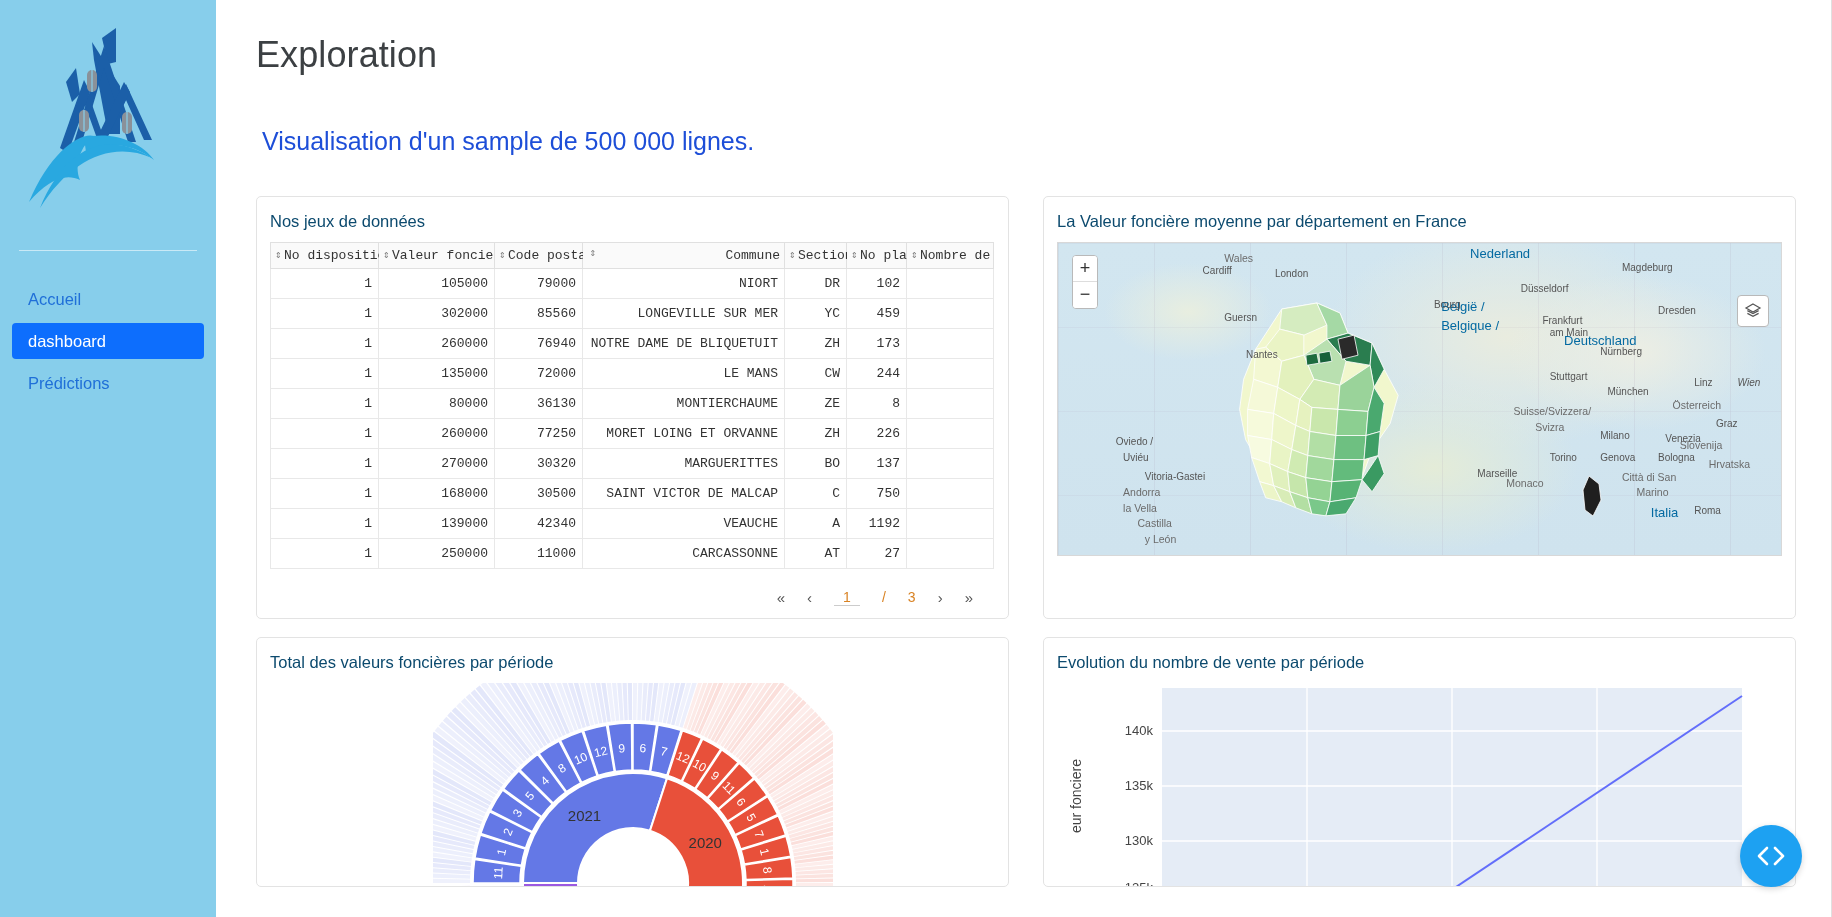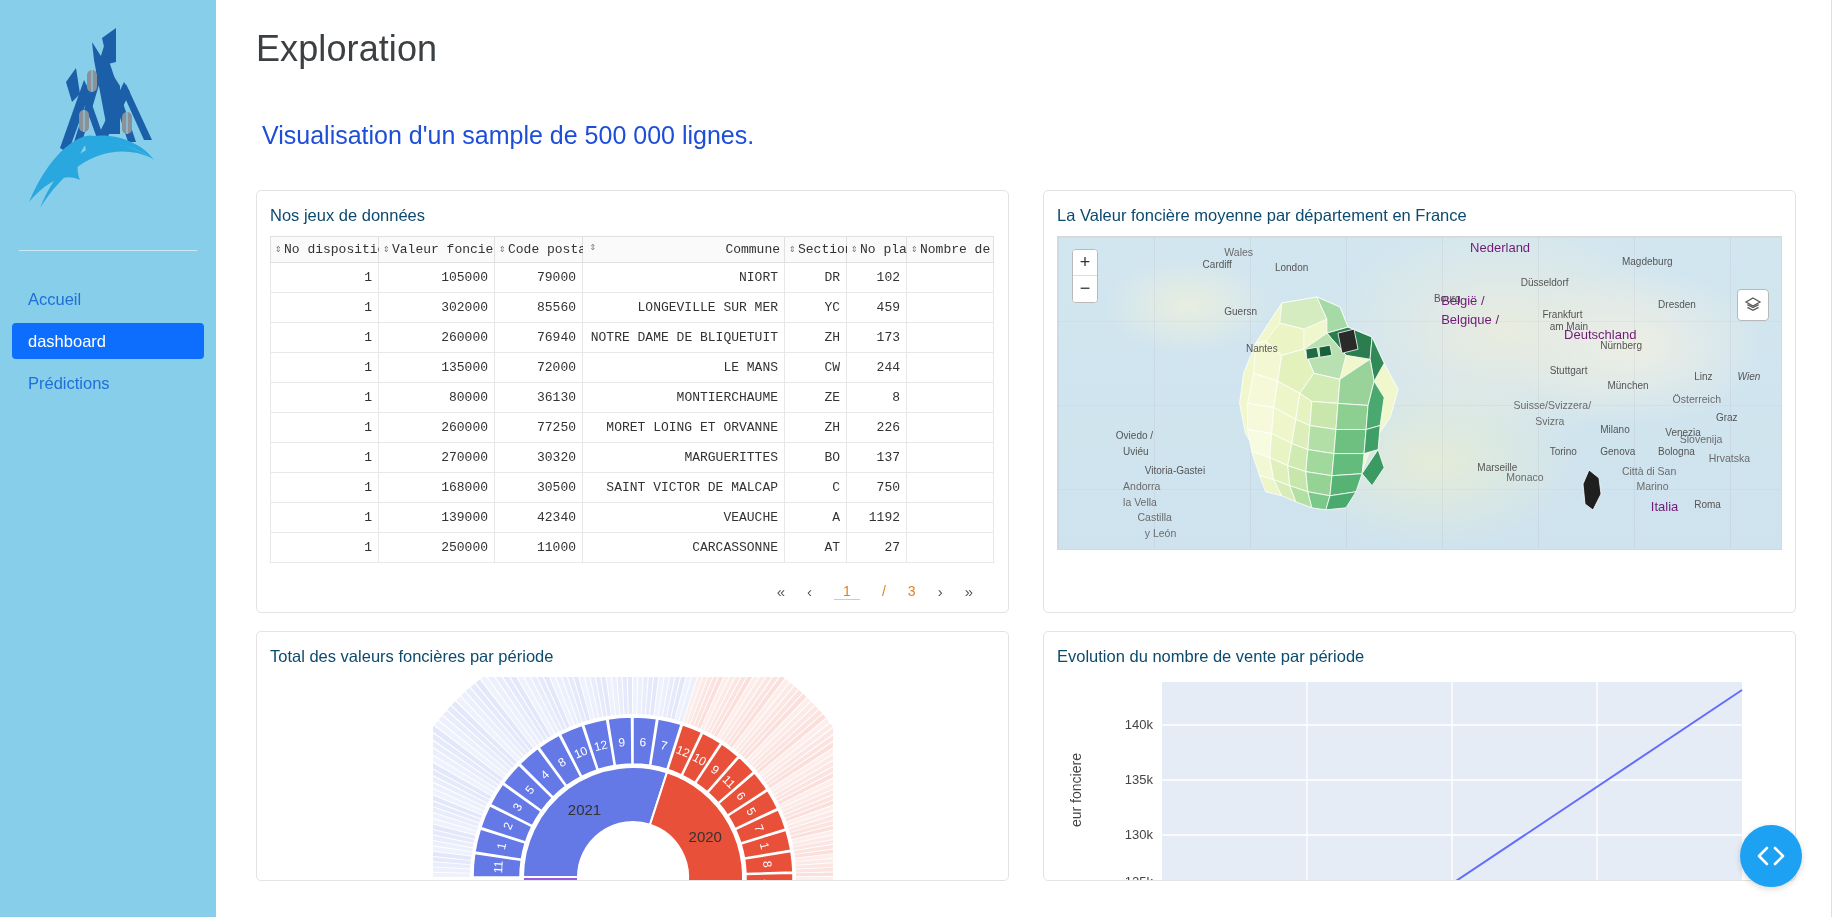--- a/index.html
+++ b/index.html
@@ -37,21 +37,21 @@
     cursor: pointer;
     white-space: nowrap;
   }
   .nav-item.active {
     background: #0d6efd; color: #ffffff; font-weight: 400;
   }
 
   
   .main {
     flex: 1; height: 917px; overflow: hidden;
-    padding: 0 0 0 0;
+    padding: 6px 0 0 0;
     position: relative;
     background: #ffffff;
   }
   .main-inner { padding: 26px 36px 0 40px; }
   .page-title {
     font-size: 36px; font-weight: 400; color: #3c4043;
     margin: 0 0 0 0; line-height: 1.25; letter-spacing: 0.1px;
   }
   .page-sub {
     font-size: 25px; font-weight: 400; color: #1d4ed8;
@@ -160,21 +160,21 @@
       linear-gradient(to bottom, rgba(160,140,170,0.25) 1px, transparent 1px);
     background-size: 96px 84px;
   }
   .france {
     position: absolute; left: 13%; top: 18%; width: 47%; height: 74%;
   }
   .map-label {
     position: absolute; font-size: 10.5px; color: #6b6b6b;
     font-family: "Liberation Sans", sans-serif; white-space: nowrap;
   }
-  .map-label.big { font-size: 13px; color: #701a75; font-weight: 400; }
+  .map-label.big { font-size: 13px; color: #0369a1; font-weight: 400; }
   .map-city { position: absolute; font-size: 10px; color: #555; white-space: nowrap; }
   .zoom-ctrl {
     position: absolute; left: 14px; top: 12px;
     width: 26px; border: 1px solid #b9b9b9; border-radius: 4px;
     background: #fff; overflow: hidden; z-index: 5;
   }
   .zoom-ctrl div {
     height: 26px; line-height: 24px; text-align: center;
     font-size: 18px; color: #333; cursor: pointer; background: #fff;
     font-family: "Liberation Sans", sans-serif;

